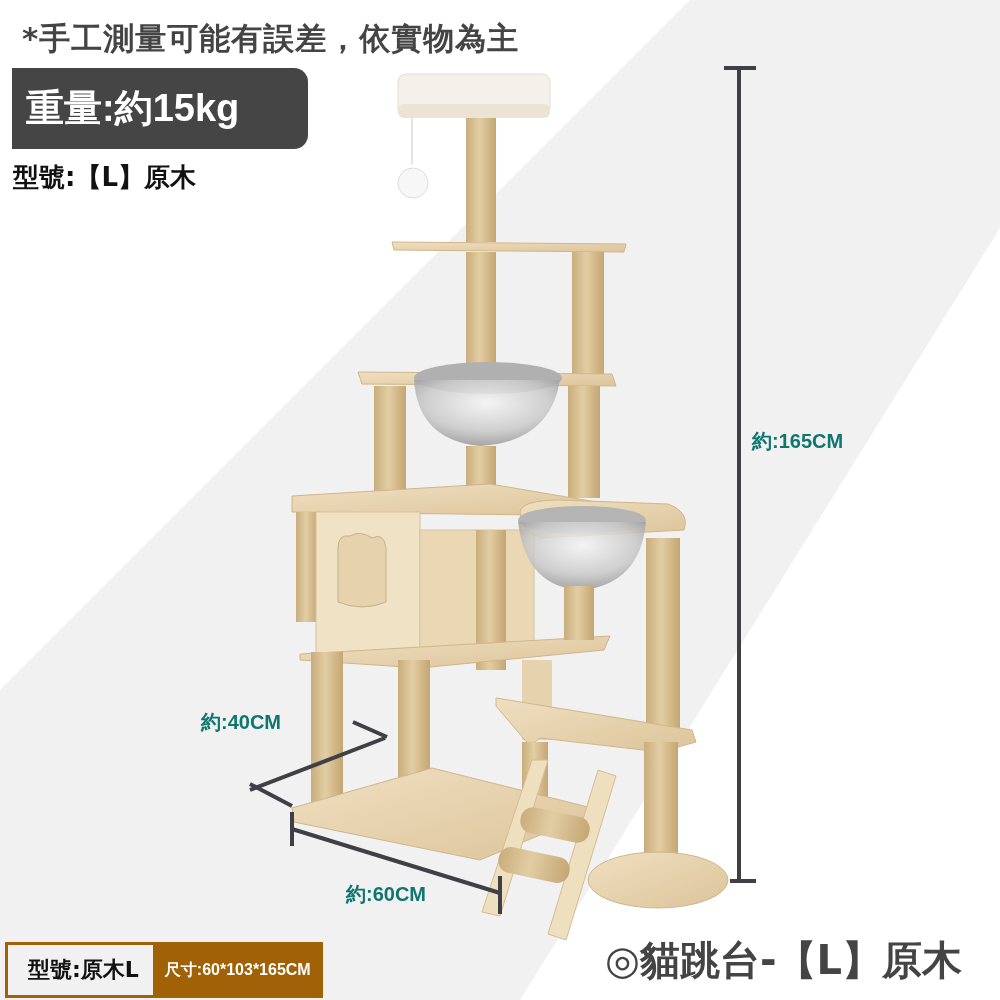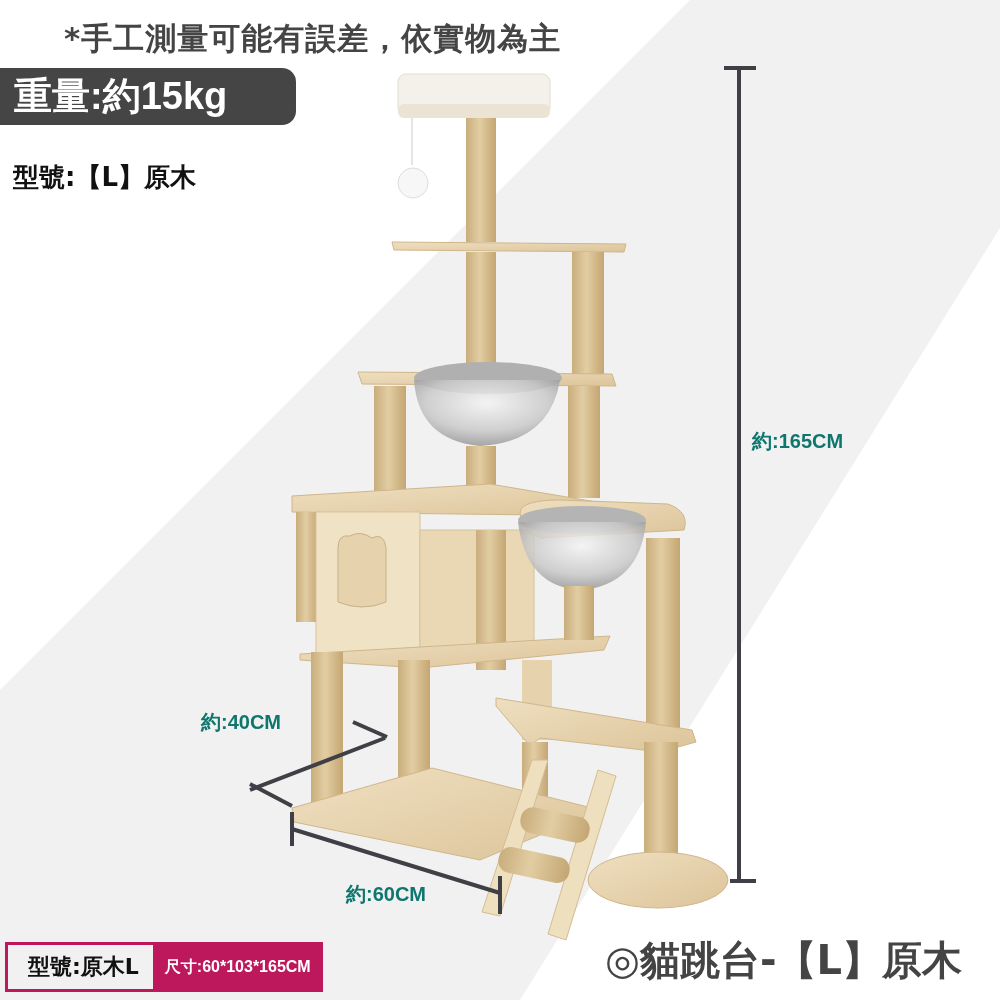--- a/index.html
+++ b/index.html
@@ -5,46 +5,45 @@
   * { box-sizing: border-box; margin: 0; padding: 0; }
   html, body { width: 1000px; height: 1000px; overflow: hidden; background: #ffffff; }
   body { position: relative; font-family: "DejaVu Sans", "Liberation Sans", sans-serif; }
 
   .bg { position: absolute; left: 0; top: 0; width: 1000px; height: 1000px; }
 
   .disclaimer {
     position: absolute; left: 22px; top: 18px;
     font-size: 31px; font-weight: bold; color: #444444; letter-spacing: 1px;
     white-space: nowrap;
-    margin-left: 42px;
   }
   .weight-badge {
-    position: absolute; left: 0; top: 68px; width: 296px; height: 57px;
+    position: absolute; left: 12px; top: 68px; width: 296px; height: 81px;
     background: #454545; border-radius: 0 14px 14px 0;
     display: flex; align-items: center; padding-left: 14px;
   }
   .weight-badge span {
     color: #ffffff; font-size: 38px; font-weight: bold; white-space: nowrap;
     font-family: "Liberation Sans", "DejaVu Sans", sans-serif;
   }
   .model-top {
     position: absolute; left: 13px; top: 160px;
     font-size: 26px; font-weight: bold; color: #111111; white-space: nowrap;
   }
 
   .dim-label {
     position: absolute; font-size: 20px; font-weight: bold; color: #0f766e;
     white-space: nowrap; font-family: "Liberation Sans", "DejaVu Sans", sans-serif;
   }
 
   .illustration { position: absolute; left: 0; top: 0; width: 1000px; height: 1000px; }
 
   .bottom-bar {
-    position: absolute; left: 5px; top: 942px; height: 50px;
-    display: flex; align-items: stretch; background: #be185d;
+    position: absolute; left: 5px; top: 942px; height: 56px;
+    display: flex; align-items: stretch; background: #a16207;
     padding: 3px 0 3px 3px;
   }
   .bottom-bar .model-box {
     background: #f1f1f1; color: #111111; font-size: 22px; font-weight: bold;
     display: flex; align-items: center; padding: 0 14px 0 20px; white-space: nowrap;
   }
   .bottom-bar .size-box {
     color: #ffffff; font-size: 16px; font-weight: bold;
     display: flex; align-items: center; padding: 0 12px 0 12px; white-space: nowrap;
     font-family: "Liberation Sans", "DejaVu Sans", sans-serif;

